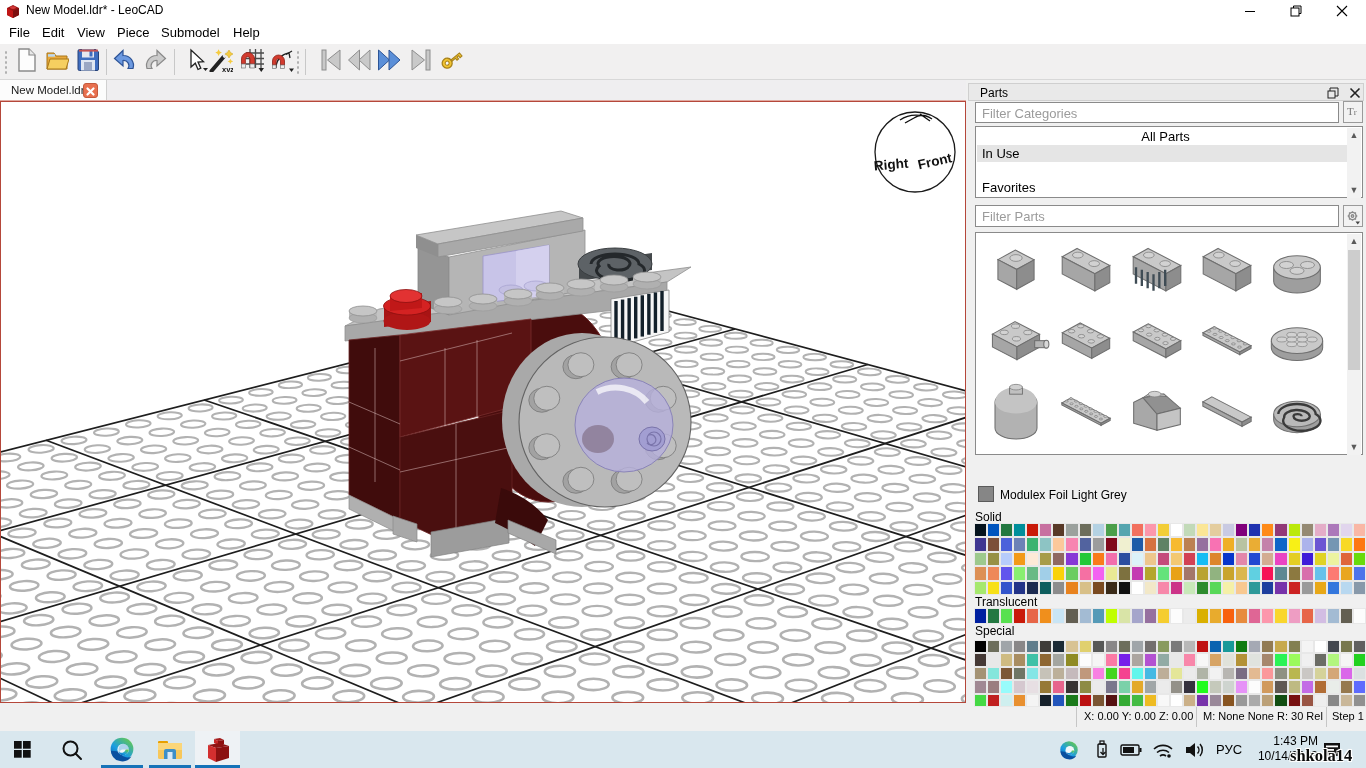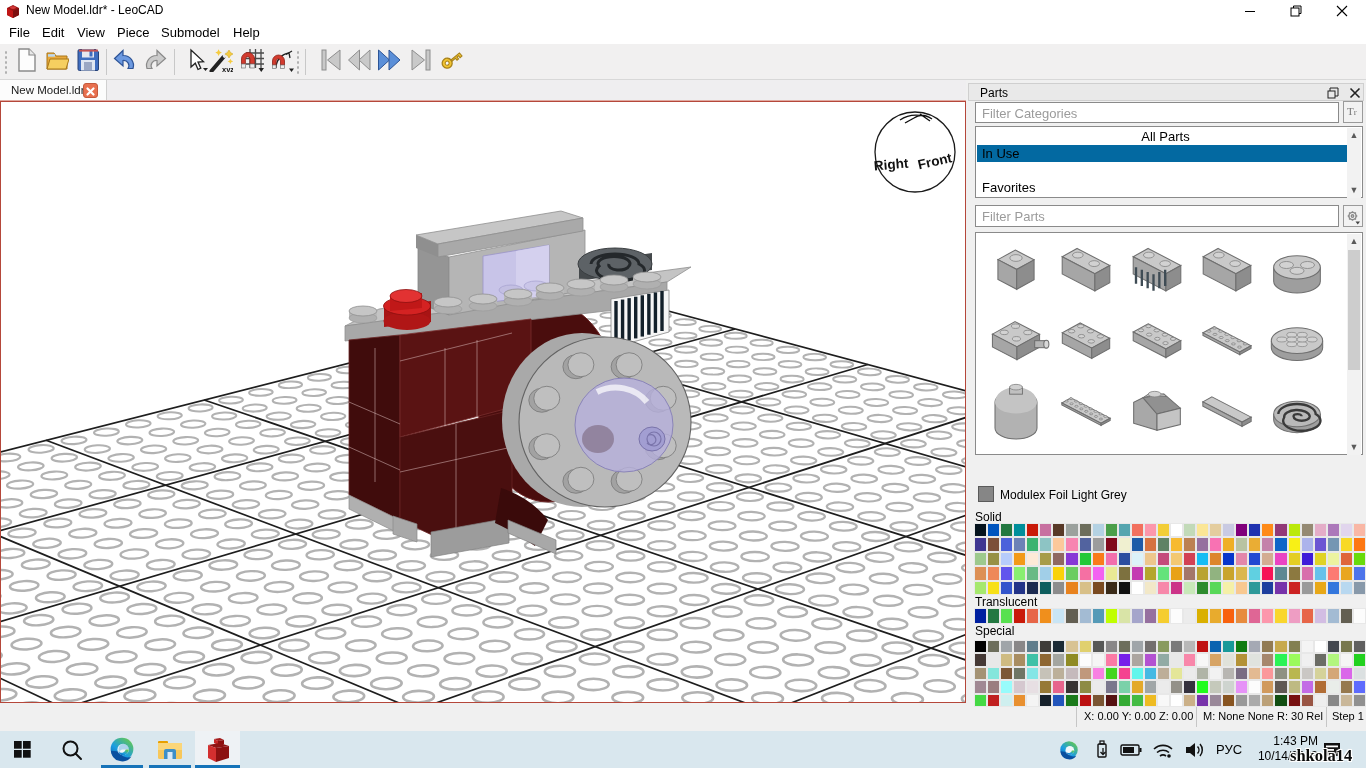--- a/index.html
+++ b/index.html
@@ -39,21 +39,21 @@
 
 #rightpanel { position:absolute; left:966px; top:80px; width:400px; height:624px; background:#f0f0f0; }
 .dockhead { position:absolute; left:2px; width:396px; height:18px; background:#e9e9e9; border:1px solid #cfcfcf; }
 .dockhead .dtitle { position:absolute; left:11px; top:2px; font-size:12px; color:#000; }
 .dockhead svg { position:absolute; top:3px; }
 .inputbox { position:absolute; background:#fff; border:1px solid #8a8a8a; font-size:13px; color:#9b9b9b; }
 .inputbox span { position:absolute; left:6px; top:3px; }
 .sqbtn { position:absolute; width:20px; height:22px; background:#f2f2f2; border:1px solid #9a9a9a; }
 #catlist { position:absolute; left:9px; top:46px; width:388px; height:72px; background:#fff; border:1px solid #8a8a8a; font-size:13px; }
 #catlist .row { position:absolute; left:1px; width:372px; height:17px; padding:1px 0 0 5px; }
-#catlist .sel { background:#0369a1; }
+#catlist .sel { background:#e5e5e5; }
 .vscroll { position:absolute; width:14px; background:#f2f2f2; }
 .varrow { position:absolute; left:0; width:14px; height:15px; background:#f2f2f2; color:#5a5a5a; font-size:9px; text-align:center; line-height:15px; }
 .vthumb { position:absolute; left:1px; width:12px; background:#cdcdcd; }
 #partsgrid { position:absolute; left:9px; top:152px; width:388px; height:223px; background:#fff; border:1px solid #8a8a8a; }
 #colorcur { position:absolute; left:12px; top:406px; font-size:12px; color:#000; }
 #colorcur .sw { position:absolute; left:0; top:0; width:16px; height:16px; background:#868686; border:1px solid #5a5a5a; }
 #colorcur .ct { position:absolute; left:22px; top:2px; white-space:nowrap; }
 .gridlabel { position:absolute; left:9px; font-size:12px; color:#000; }
 .cgrid { position:absolute; left:8px; display:grid; }
 .cgrid div { width:13.27px; height:14.4px; outline:1px solid #e8e8e8; outline-offset:-1px; }

